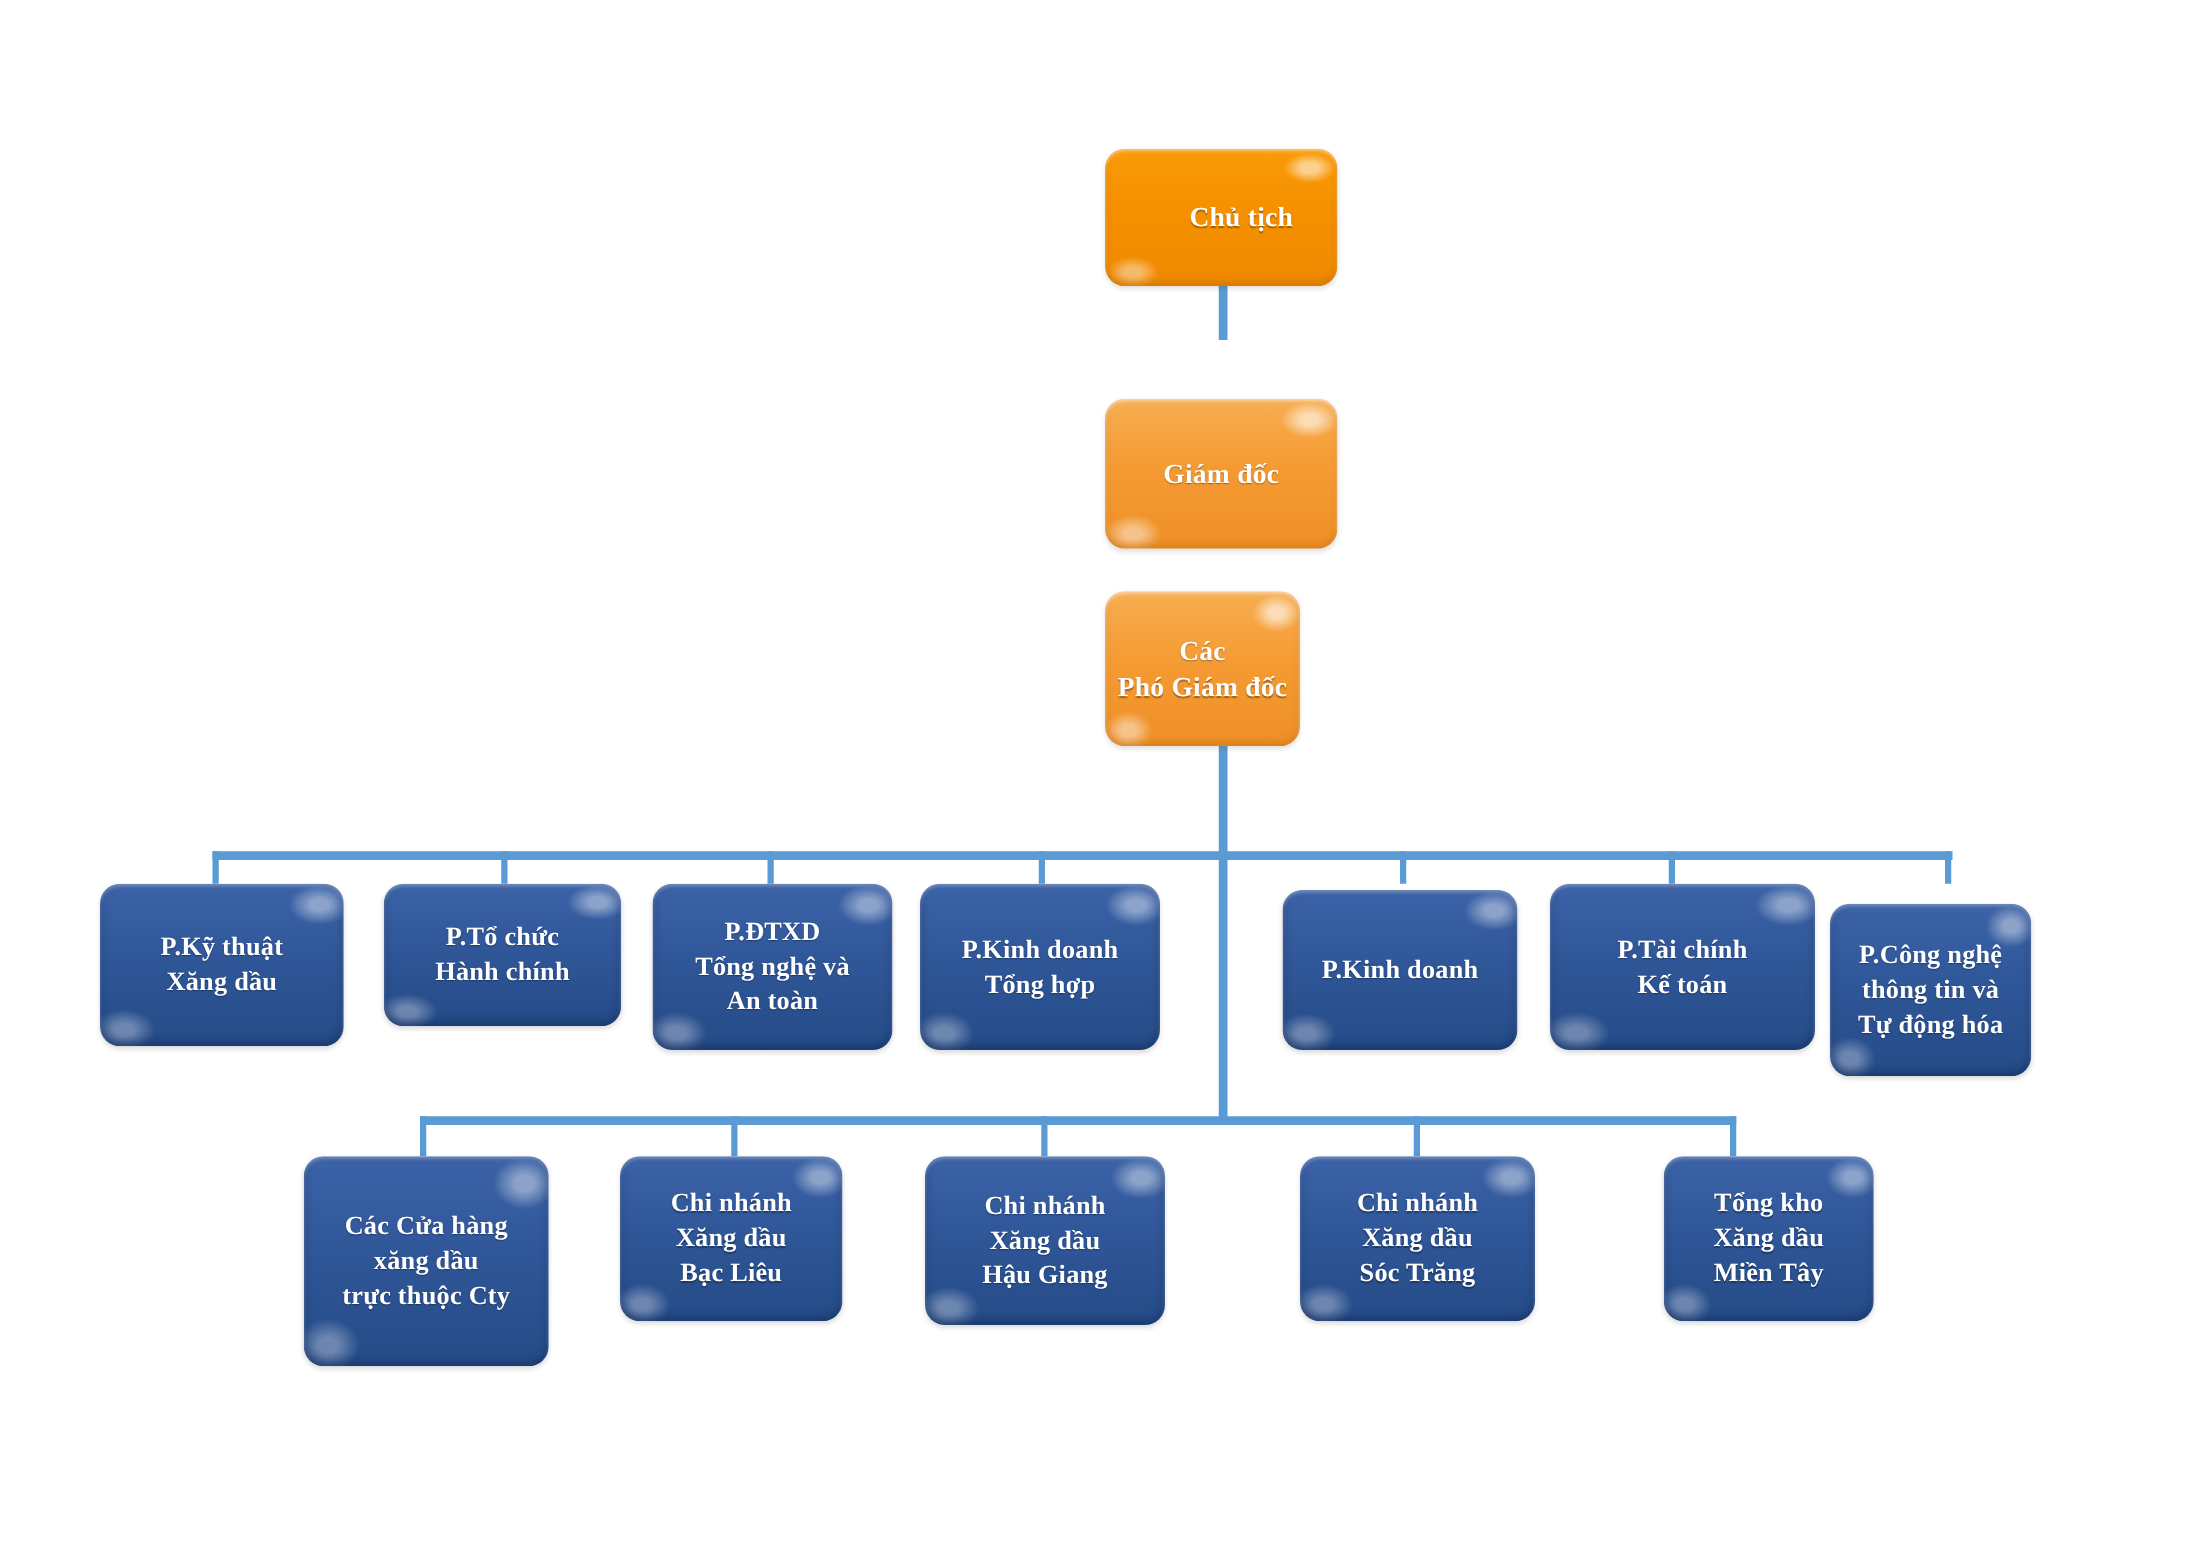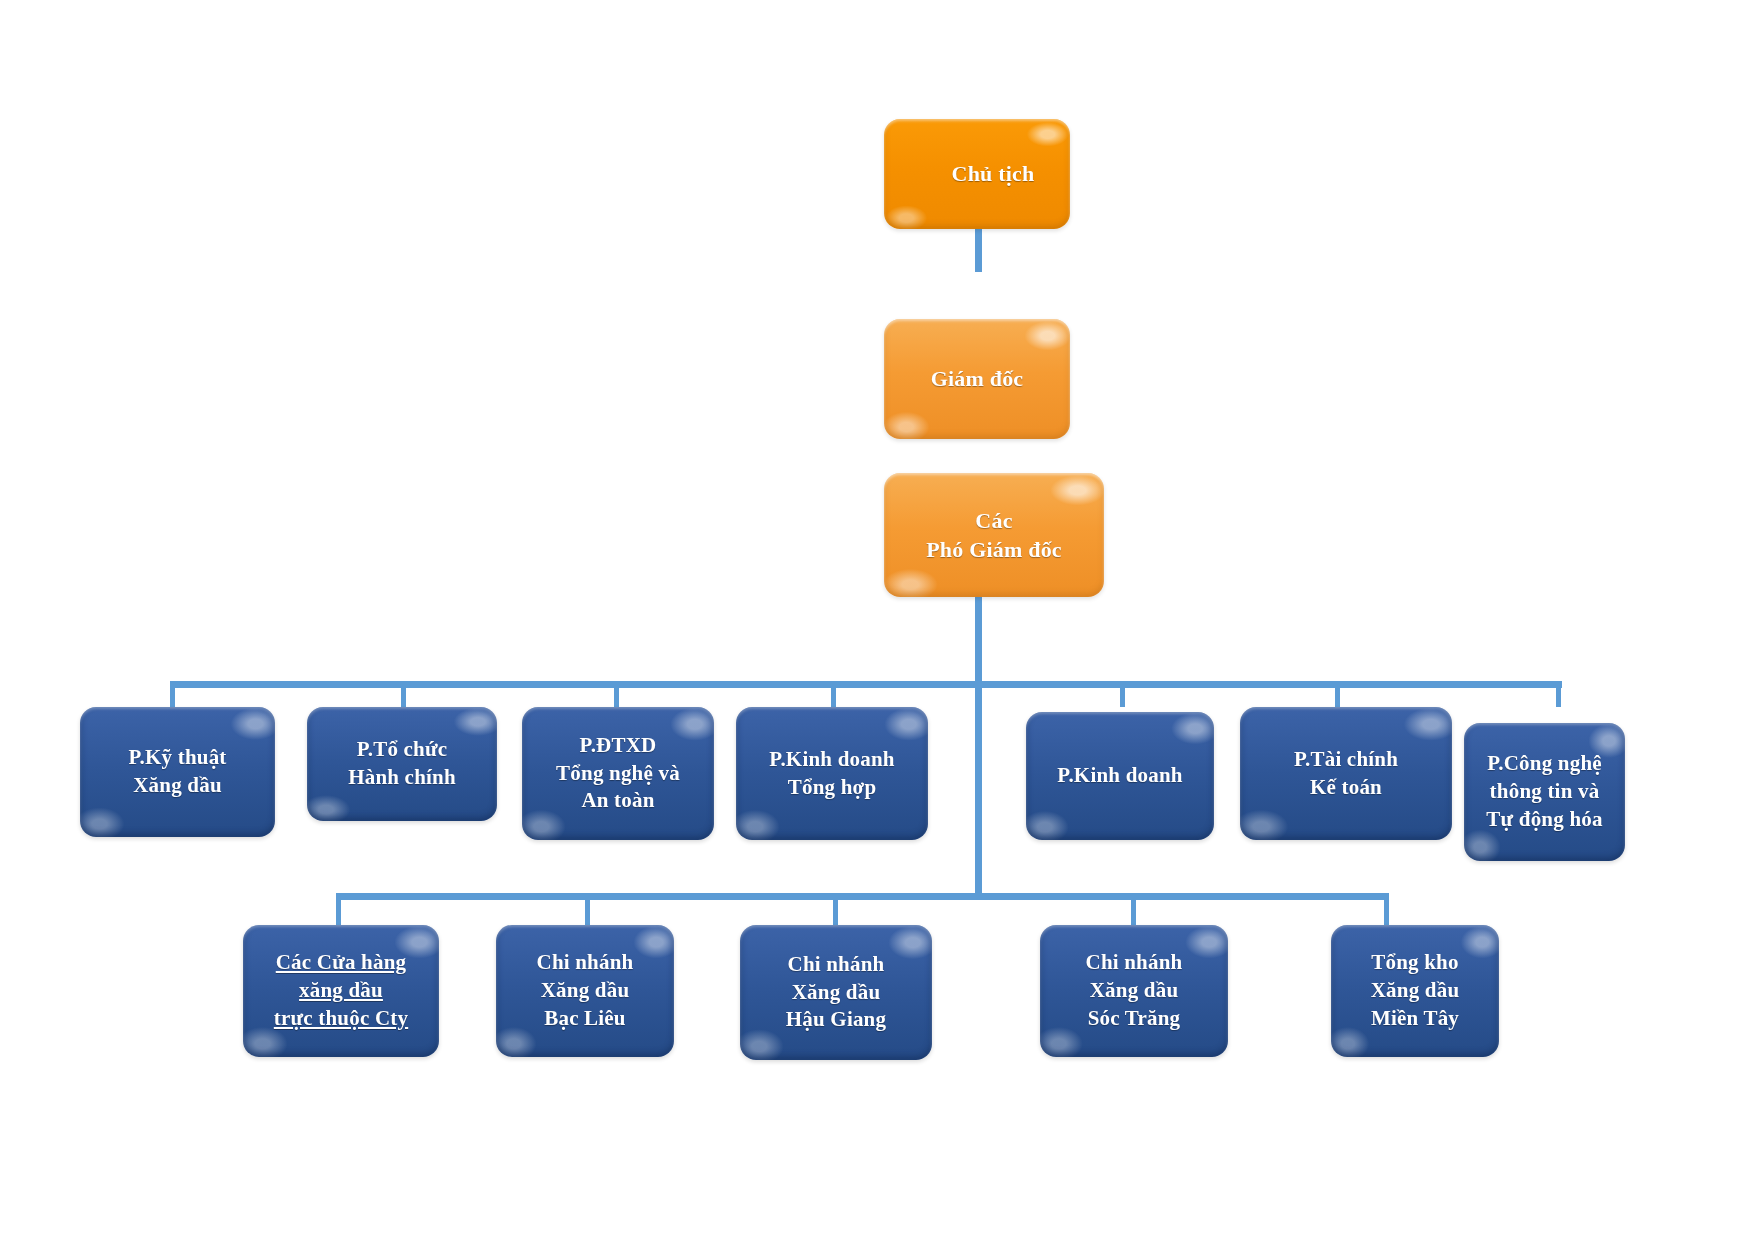--- a/index.html
+++ b/index.html
@@ -110,21 +110,21 @@
         <span class="tl">Chủ tịch</span>
       </span>
   </div>
 
   <div class="node orange-light fs-22" style="left:884px; top:284px; width:186px; height:120px;margin-top:35px;">
     <span class="lines">
         <span class="tl">Giám đốc</span>
       </span>
   </div>
 
-  <div class="node orange-light fs-22" style="left:884px; top:473px; width:220px; height:124px;">
+  <div class="node orange-light fs-22" style="left:884px; top:473px; width:156px; height:124px;">
     <span class="lines">
         <span class="tl">Các</span>
         <span class="tl">Phó Giám đốc</span>
       </span>
   </div>
 
   <div class="node blue fs-21" style="left:80px; top:707px; width:195px; height:130px;">
     <span class="lines">
         <span class="tl">P.Kỹ thuật</span>
         <span class="tl">Xăng dầu</span>
@@ -167,21 +167,21 @@
   </div>
 
   <div class="node blue fs-21" style="left:1464px; top:703px; width:161px; height:138px;margin-top:20px;">
     <span class="lines">
         <span class="tl">P.Công nghệ</span>
         <span class="tl">thông tin và</span>
         <span class="tl">Tự động hóa</span>
       </span>
   </div>
 
-  <div class="node blue fs-21" style="left:243px; top:925px; width:196px; height:132px;text-decoration:underline;">
+  <div class="node blue fs-21" style="left:243px; top:925px; width:196px; height:168px;">
     <span class="lines">
         <span class="tl">Các Cửa hàng</span>
         <span class="tl">xăng dầu</span>
         <span class="tl">trực thuộc Cty</span>
       </span>
   </div>
 
   <div class="node blue fs-21" style="left:496px; top:925px; width:178px; height:132px;">
     <span class="lines">
         <span class="tl">Chi nhánh</span>

